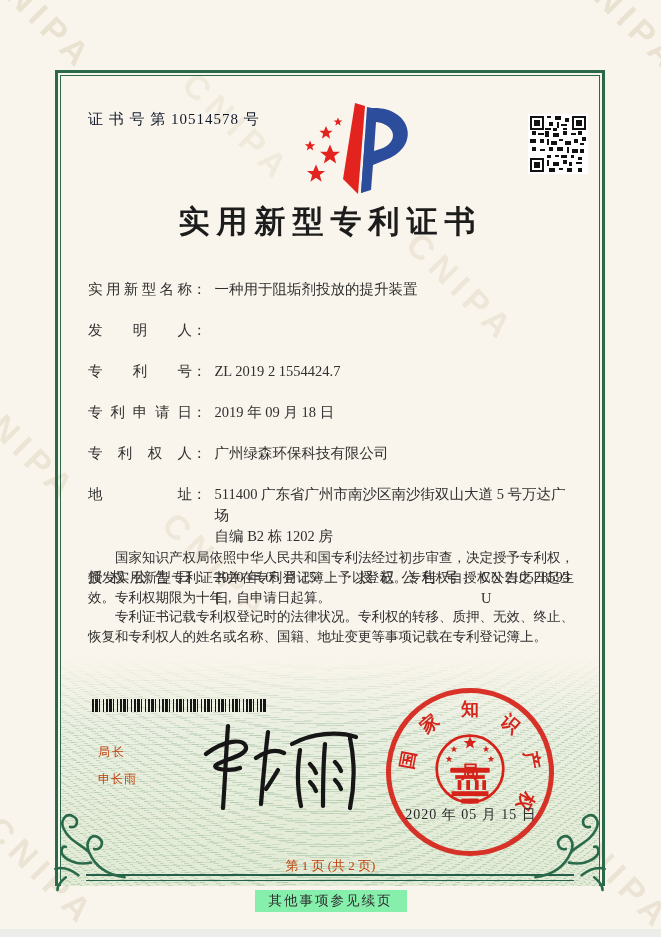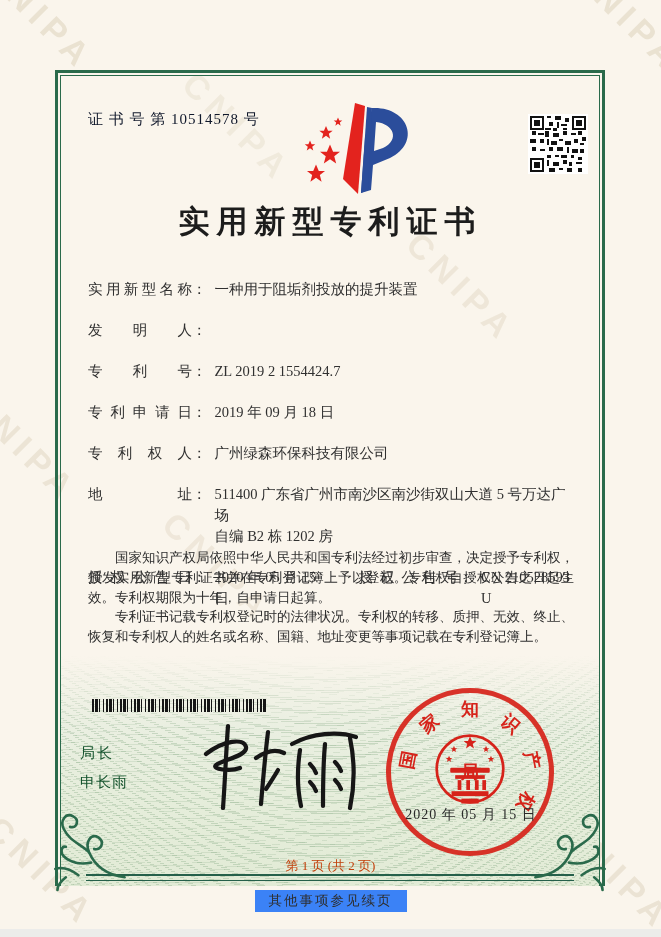--- a/index.html
+++ b/index.html
@@ -86,21 +86,21 @@
 
   
   .paragraphs{position:absolute;left:88px;top:548px;width:486px;font-size:13.5px;line-height:19.8px;color:#2e2e2e;text-align:justify;}
   .paragraphs p{margin:0;text-indent:2em;}
 
   
   .barcode{
     position:absolute;left:92px;top:699px;width:174px;height:13px;
     background:repeating-linear-gradient(90deg,#161616 0 2px,transparent 2px 3px,#161616 3px 6px,transparent 6px 7px,#161616 7px 8px,transparent 8px 11px,#161616 11px 12px,transparent 12px 14px);
   }
-  .director{position:absolute;left:80px;top:744px;font-size:15px;letter-spacing:2px;color:#14532d;font-family:"Liberation Sans","DejaVu Sans",sans-serif;}
+  .director{position:absolute;left:98px;top:744px;font-size:12px;letter-spacing:2px;color:#c2410c;font-family:"Liberation Sans","DejaVu Sans",sans-serif;}
   .director .name{margin-top:10px;letter-spacing:1px;}
   .signature{position:absolute;left:192px;top:720px;width:172px;height:94px;}
 
   
   .seal{position:absolute;left:386px;top:688px;width:168px;height:168px;z-index:3;}
   .seal-ring{position:absolute;inset:0;border:5px solid #d6231a;border-radius:50%;opacity:.93;box-sizing:border-box;}
   .seal-char{
     position:absolute;left:50%;top:50%;width:22px;height:22px;margin:-11px;
     color:#d6231a;font-weight:700;font-size:18px;line-height:22px;text-align:center;
     transform:rotate(var(--a)) translateY(-63px);
@@ -113,21 +113,21 @@
   .seal-char:nth-child(6){--a:79deg;}
   .seal-char:nth-child(7){--a:118deg;}
   .seal-emblem{position:absolute;left:47px;top:40px;width:74px;height:82px;}
   .seal-date{
     position:absolute;left:382px;top:806px;width:178px;text-align:center;
     font-size:14px;color:#2a2a2a;letter-spacing:1px;z-index:4;
   }
 
   .page-number{position:absolute;left:0;right:0;top:857px;text-align:center;font-size:13px;color:#c2410c;z-index:2;}
   .cont-note-wrap{position:absolute;left:0;right:0;top:890px;text-align:center;}
-  .cont-note{display:inline-block;background:#3b82f6;padding:2px 14px;font-size:13.5px;color:#2e2e2e;letter-spacing:2px;}
+  .cont-note{display:inline-block;background:#86efac;padding:2px 14px;font-size:13.5px;color:#2e2e2e;letter-spacing:2px;}
 </style>
 </head>
 <body>
 
 <div class="page">
 
   <div class="wm wm1">CNIPA</div>
   <div class="wm wm2">CNIPA</div>
   <div class="wm wm3">CNIPA</div>
   <div class="wm wm4">CNIPA</div>

